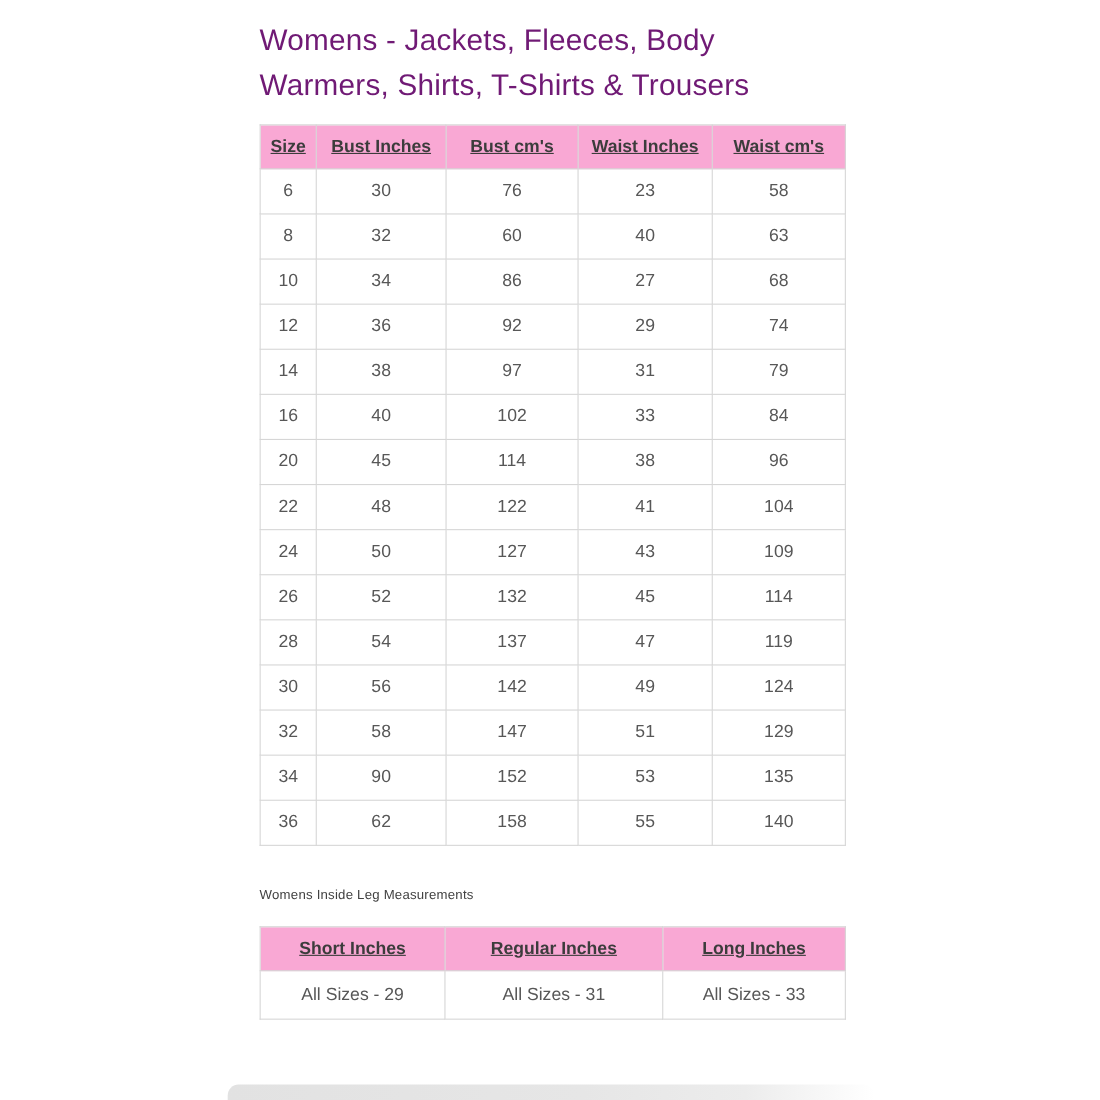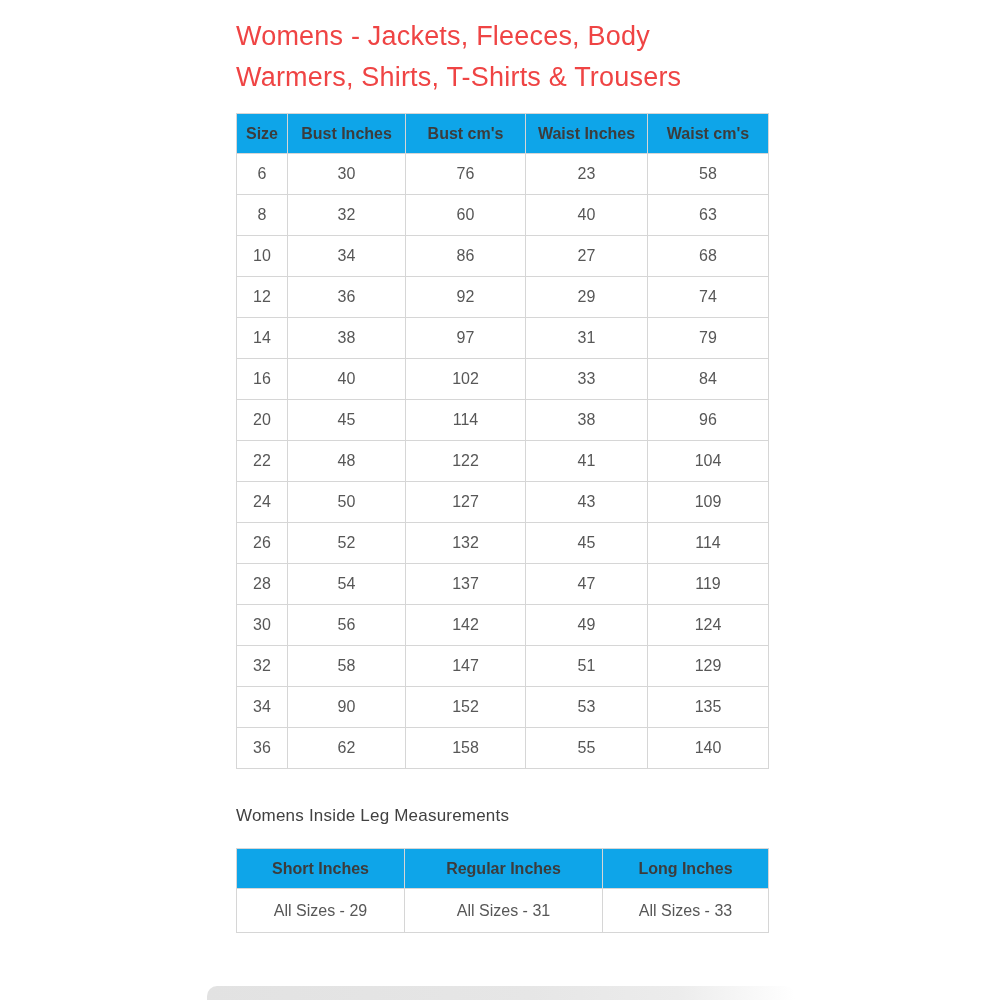--- a/index.html
+++ b/index.html
@@ -18,52 +18,53 @@
     position: absolute;
     left: 236px;
     top: 0;
     width: 532px;
   }
   .page-title {
     margin: 16px 0 0 0;
     font-size: 27px;
     line-height: 41px;
     font-weight: 400;
-    color: #ef4444;
+    color: #701a75;
     letter-spacing: 0.2px;
   }
   table {
     border-collapse: collapse;
     width: 532px;
     table-layout: fixed;
   }
   .size-chart {
     margin-top: 15px;
   }
   th, td {
     border: 1px solid #d6d6d6;
     text-align: center;
     font-size: 16px;
     padding: 0;
   }
   thead th {
-    background: #0ea5e9;
+    background: #f9a8d4;
     color: #3c3c3c;
     font-weight: 700;
     height: 39px;
+    text-decoration: underline;
   }
   tbody td {
     color: #575757;
     font-weight: 400;
     height: 40px;
     background: #ffffff;
   }
   .sub-heading {
     margin: 37px 0 0 0;
-    font-size: 17px;
+    font-size: 12px;
     font-weight: 400;
     color: #414141;
     letter-spacing: 0.2px;
   }
   .leg-table {
     margin-top: 22px;
   }
   .leg-table tbody td {
     height: 43px;
   }

